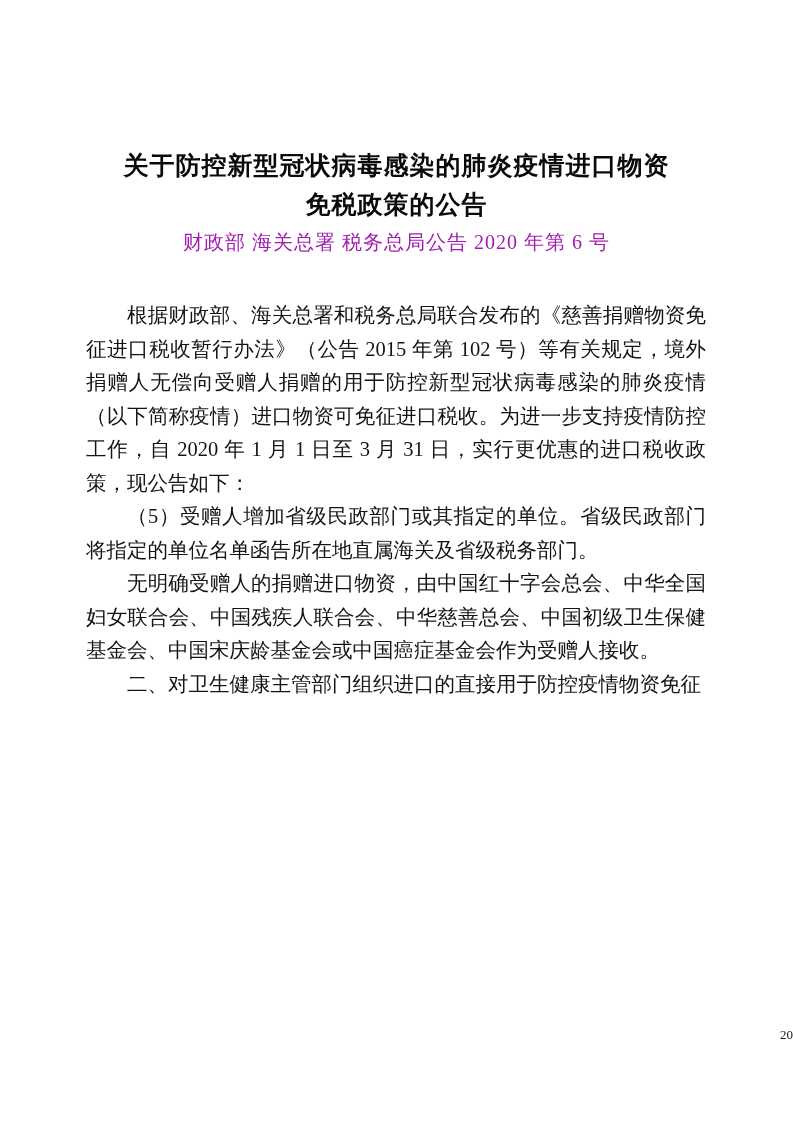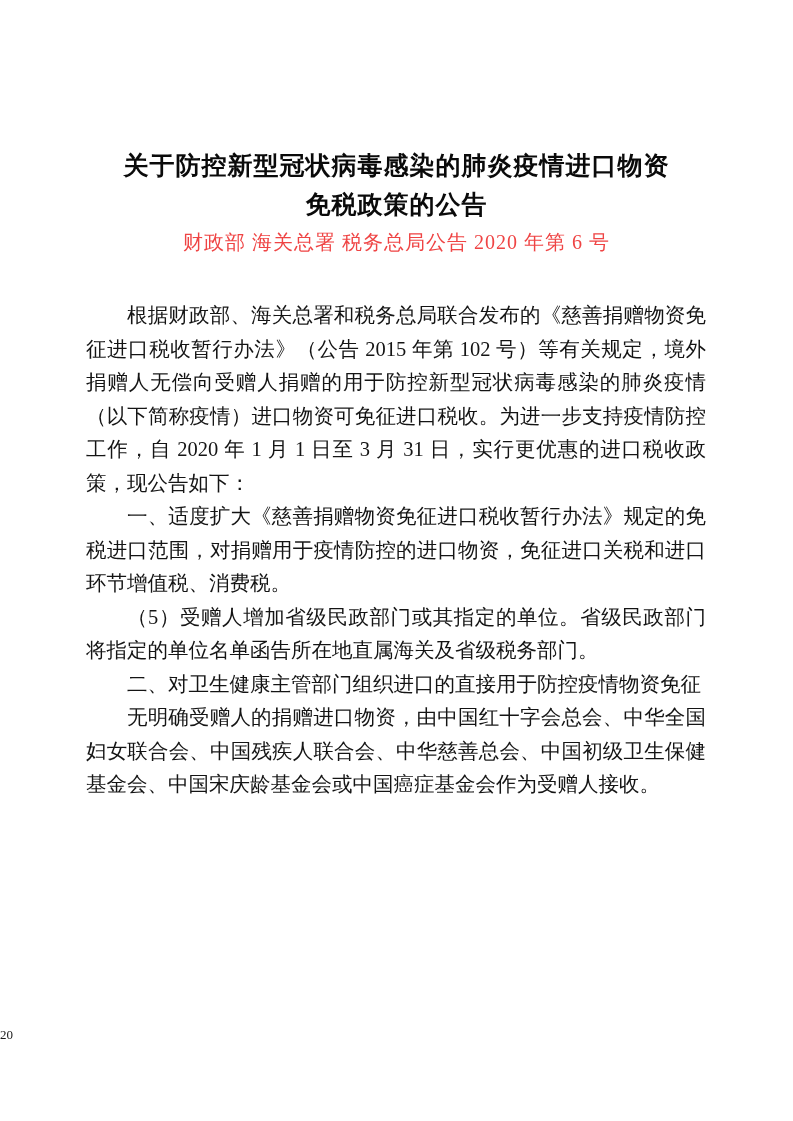--- a/index.html
+++ b/index.html
@@ -30,21 +30,21 @@
   }
   .doc-subtitle {
     position: absolute;
     top: 227px;
     left: 0;
     right: 0;
     text-align: center;
     font-size: 20px;
     line-height: 30px;
     letter-spacing: 1px;
-    color: #ef4444;
+    color: #a21caf;
   }
   .doc-body {
     position: absolute;
     top: 299px;
     left: 86px;
     width: 620px;
     font-size: 20.5px;
     line-height: 33.5px;
     text-align: justify;
     color: #141414;
@@ -52,41 +52,40 @@
   .doc-body p {
     margin: 0;
     padding: 0;
     text-indent: 2em;
   }
   .page-number {
     position: absolute;
     top: 1027px;
     left: 0;
     right: 0;
-    text-align: left;
+    text-align: right;
     font-size: 13px;
     line-height: 16px;
     color: #1a1a1a;
   }
 </style>
 </head>
 <body>
 
 <div class="page">
 
   <div class="doc-title">
     <div>关于防控新型冠状病毒感染的肺炎疫情进口物资</div>
     <div>免税政策的公告</div>
   </div>
 
   <div class="doc-subtitle">财政部 海关总署 税务总局公告 2020 年第 6 号</div>
 
   <div class="doc-body">
     <p>根据财政部、海关总署和税务总局联合发布的《慈善捐赠物资免征进口税收暂行办法》（公告 2015 年第 102 号）等有关规定，境外捐赠人无偿向受赠人捐赠的用于防控新型冠状病毒感染的肺炎疫情（以下简称疫情）进口物资可免征进口税收。为进一步支持疫情防控工作，自 2020 年 1 月 1 日至 3 月 31 日，实行更优惠的进口税收政策，现公告如下：</p>
-    <p>一、适度扩大《慈善捐赠物资免征进口税收暂行办法》规定的免税进口范围，对捐赠用于疫情防控的进口物资，免征进口关税和进口环节增值税、消费税。</p>
     <p>（5）受赠人增加省级民政部门或其指定的单位。省级民政部门将指定的单位名单函告所在地直属海关及省级税务部门。</p>
+    <p>无明确受赠人的捐赠进口物资，由中国红十字会总会、中华全国妇女联合会、中国残疾人联合会、中华慈善总会、中国初级卫生保健基金会、中国宋庆龄基金会或中国癌症基金会作为受赠人接收。</p>
     <p>二、对卫生健康主管部门组织进口的直接用于防控疫情物资免征</p>
-    <p>无明确受赠人的捐赠进口物资，由中国红十字会总会、中华全国妇女联合会、中国残疾人联合会、中华慈善总会、中国初级卫生保健基金会、中国宋庆龄基金会或中国癌症基金会作为受赠人接收。</p>
   </div>
 
   <div class="page-number">20</div>
 
 </div>
 
 </body></html>

